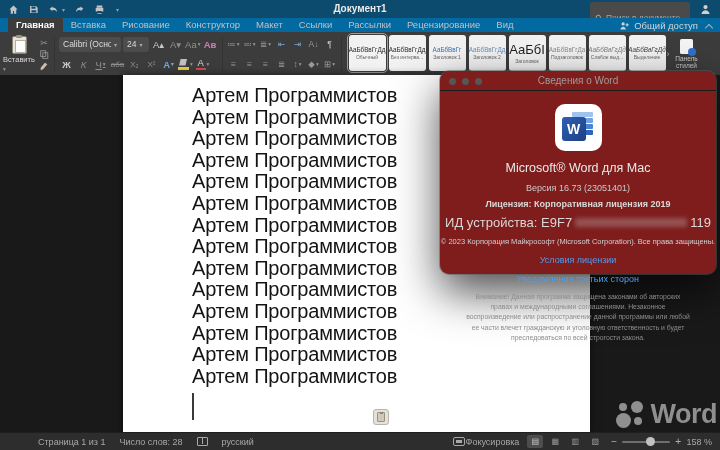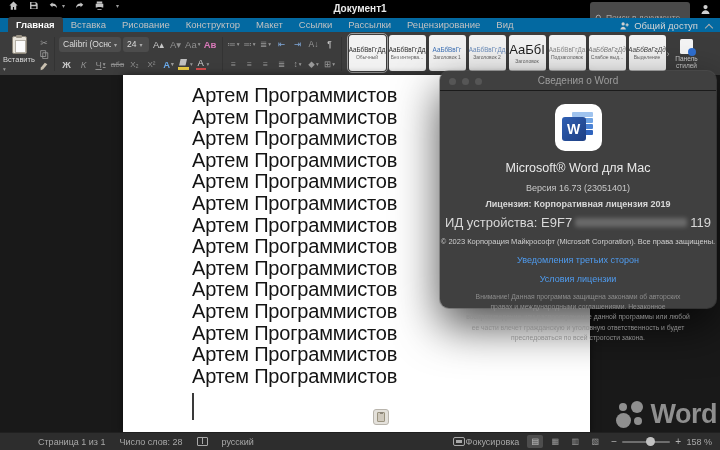--- a/index.html
+++ b/index.html
@@ -3,21 +3,21 @@
 <meta charset="utf-8">
 <style>
   * { margin:0; padding:0; box-sizing:border-box; }
   html,body { background:#000; }
   .app{
     position:relative; width:720px; height:450px; overflow:hidden;
     background:#191919; font-family:"Liberation Sans",sans-serif;
     -webkit-font-smoothing:antialiased;
   }
   
-  .titlebar{ position:relative; height:18px; background:#000000; display:flex; align-items:flex-start; padding:0 8px; }
+  .titlebar{ position:relative; height:18px; background:#0c4a6e; display:flex; align-items:center; padding:0 8px; }
   .qa{ display:flex; gap:9px; align-items:center; }
   .qa .ic{ width:11px; height:11px; display:flex; align-items:center; justify-content:center; }
   .qa svg{ width:11px; height:11px; fill:#c4c4c4; }
   .qa .mini{ font-size:6px; color:#9a9a9a; margin-left:-6px; }
   .tb-title{ position:absolute; left:50%; transform:translateX(-50%); top:3px; font-size:10px; font-weight:bold; color:#eaeaea; }
   .search{ position:absolute; right:30px; top:2px; width:100px; height:14px; background:#4a4a4a; border-radius:3px;
            display:flex; align-items:center; gap:3px; padding:16px 5px; }
   .search svg{ width:8px; height:8px; stroke:#aaa; fill:none; stroke-width:1.5; }
   .search .ph{ font-size:8.5px; color:#a6a6a6; white-space:nowrap; overflow:hidden; }
   .tb-person{ position:absolute; right:8px; top:2px; }
@@ -85,21 +85,21 @@
   
   .canvas{ position:absolute; left:0; right:0; top:75px; bottom:18px; background:#191919; }
   .page{ position:absolute; left:123px; top:0; width:467px; height:100%; background:#ffffff; box-shadow:0 0 8px rgba(0,0,0,.55); }
   .doc{ padding:10px 0 0 69px; font-size:20px; line-height:21.6px; color:#141414; letter-spacing:-0.2px; }
   .caret{ position:absolute; left:69px; top:318px; width:1.5px; height:27px; background:#3a3a3a; }
   .paste-opt{ position:absolute; left:250px; top:334px; width:16px; height:16px; background:#e4e1db;
               border:1px solid #b9b5ad; border-radius:3px; display:flex; align-items:center; justify-content:center; }
   .paste-opt .mini-clip{ position:relative; width:8px; height:10px; background:#cfc9bd; border:1px solid #9a937f; border-radius:1px; }
   .paste-opt .mini-clip:before{ content:""; position:absolute; left:1.5px; top:-1.5px; width:3px; height:2px; background:#8c8578; }
   
-  .dialog{ position:absolute; left:440px; top:71px; width:276px; height:237px; background:#404040; border-radius:9px;
+  .dialog{ position:absolute; left:440px; top:71px; width:276px; height:203px; background:#7f1d1d; border-radius:9px;
            box-shadow:0 0 0 1px rgba(90,90,90,.5), 0 18px 45px rgba(0,0,0,.7); z-index:20; }
   .dlg-bar{ position:relative; height:20px; border-bottom:1px solid #1b1b1b; }
   .lights{ position:absolute; left:9px; top:6.5px; display:flex; gap:6px; }
   .light{ width:7px; height:7px; border-radius:50%; background:#565656; }
   .dlg-title{ text-align:center; font-size:10px; color:#9c9c9c; line-height:20px; }
   .dlg-body{ text-align:center; }
   .word-icon{ position:relative; width:47px; height:47px; background:#ffffff; border-radius:10px; margin:13px auto 8px; }
   .wi-bars{ position:absolute; left:17px; top:8px; display:flex; flex-direction:column; gap:1.5px; }
   .wi-bars i{ width:21px; height:4.5px; border-radius:1px; display:block; }
   .wi-b1{ background:#9fc3ee; } .wi-b2{ background:#6fa3e3; } .wi-b3{ background:#4a82d4; } .wi-b4{ background:#2f63bd; }
@@ -409,22 +409,22 @@
       </div>
       <div class="dlg-app">Microsoft® Word для Mac</div>
       <div class="dlg-version">Версия 16.73 (23051401)</div>
       <div class="dlg-license">Лицензия: Корпоративная лицензия 2019</div>
       <div class="dlg-id">
         <span>ИД устройства: E9F7</span>
         <span class="id-blur"></span>
         <span>119</span>
       </div>
       <div class="dlg-copy">© 2023 Корпорация Майкрософт (Microsoft Corporation). Все права защищены.</div>
+      <div class="dlg-link">Условия лицензии</div>
       <div class="dlg-link">Уведомления третьих сторон</div>
-      <div class="dlg-link">Условия лицензии</div>
       <div class="dlg-warn">Внимание! Данная программа защищена законами об авторских правах и международными соглашениями. Незаконное воспроизведение или распространение данной программы или любой ее части влечет гражданскую и уголовную ответственность и будет преследоваться по всей строгости закона.</div>
     </div>
   </div>
 
   <div class="watermark">
     <span class="av-dots">
       <i class="av-d1"></i>
         <i class="av-d2"></i>
         <i class="av-d3"></i>
         <i class="av-d4"></i>

